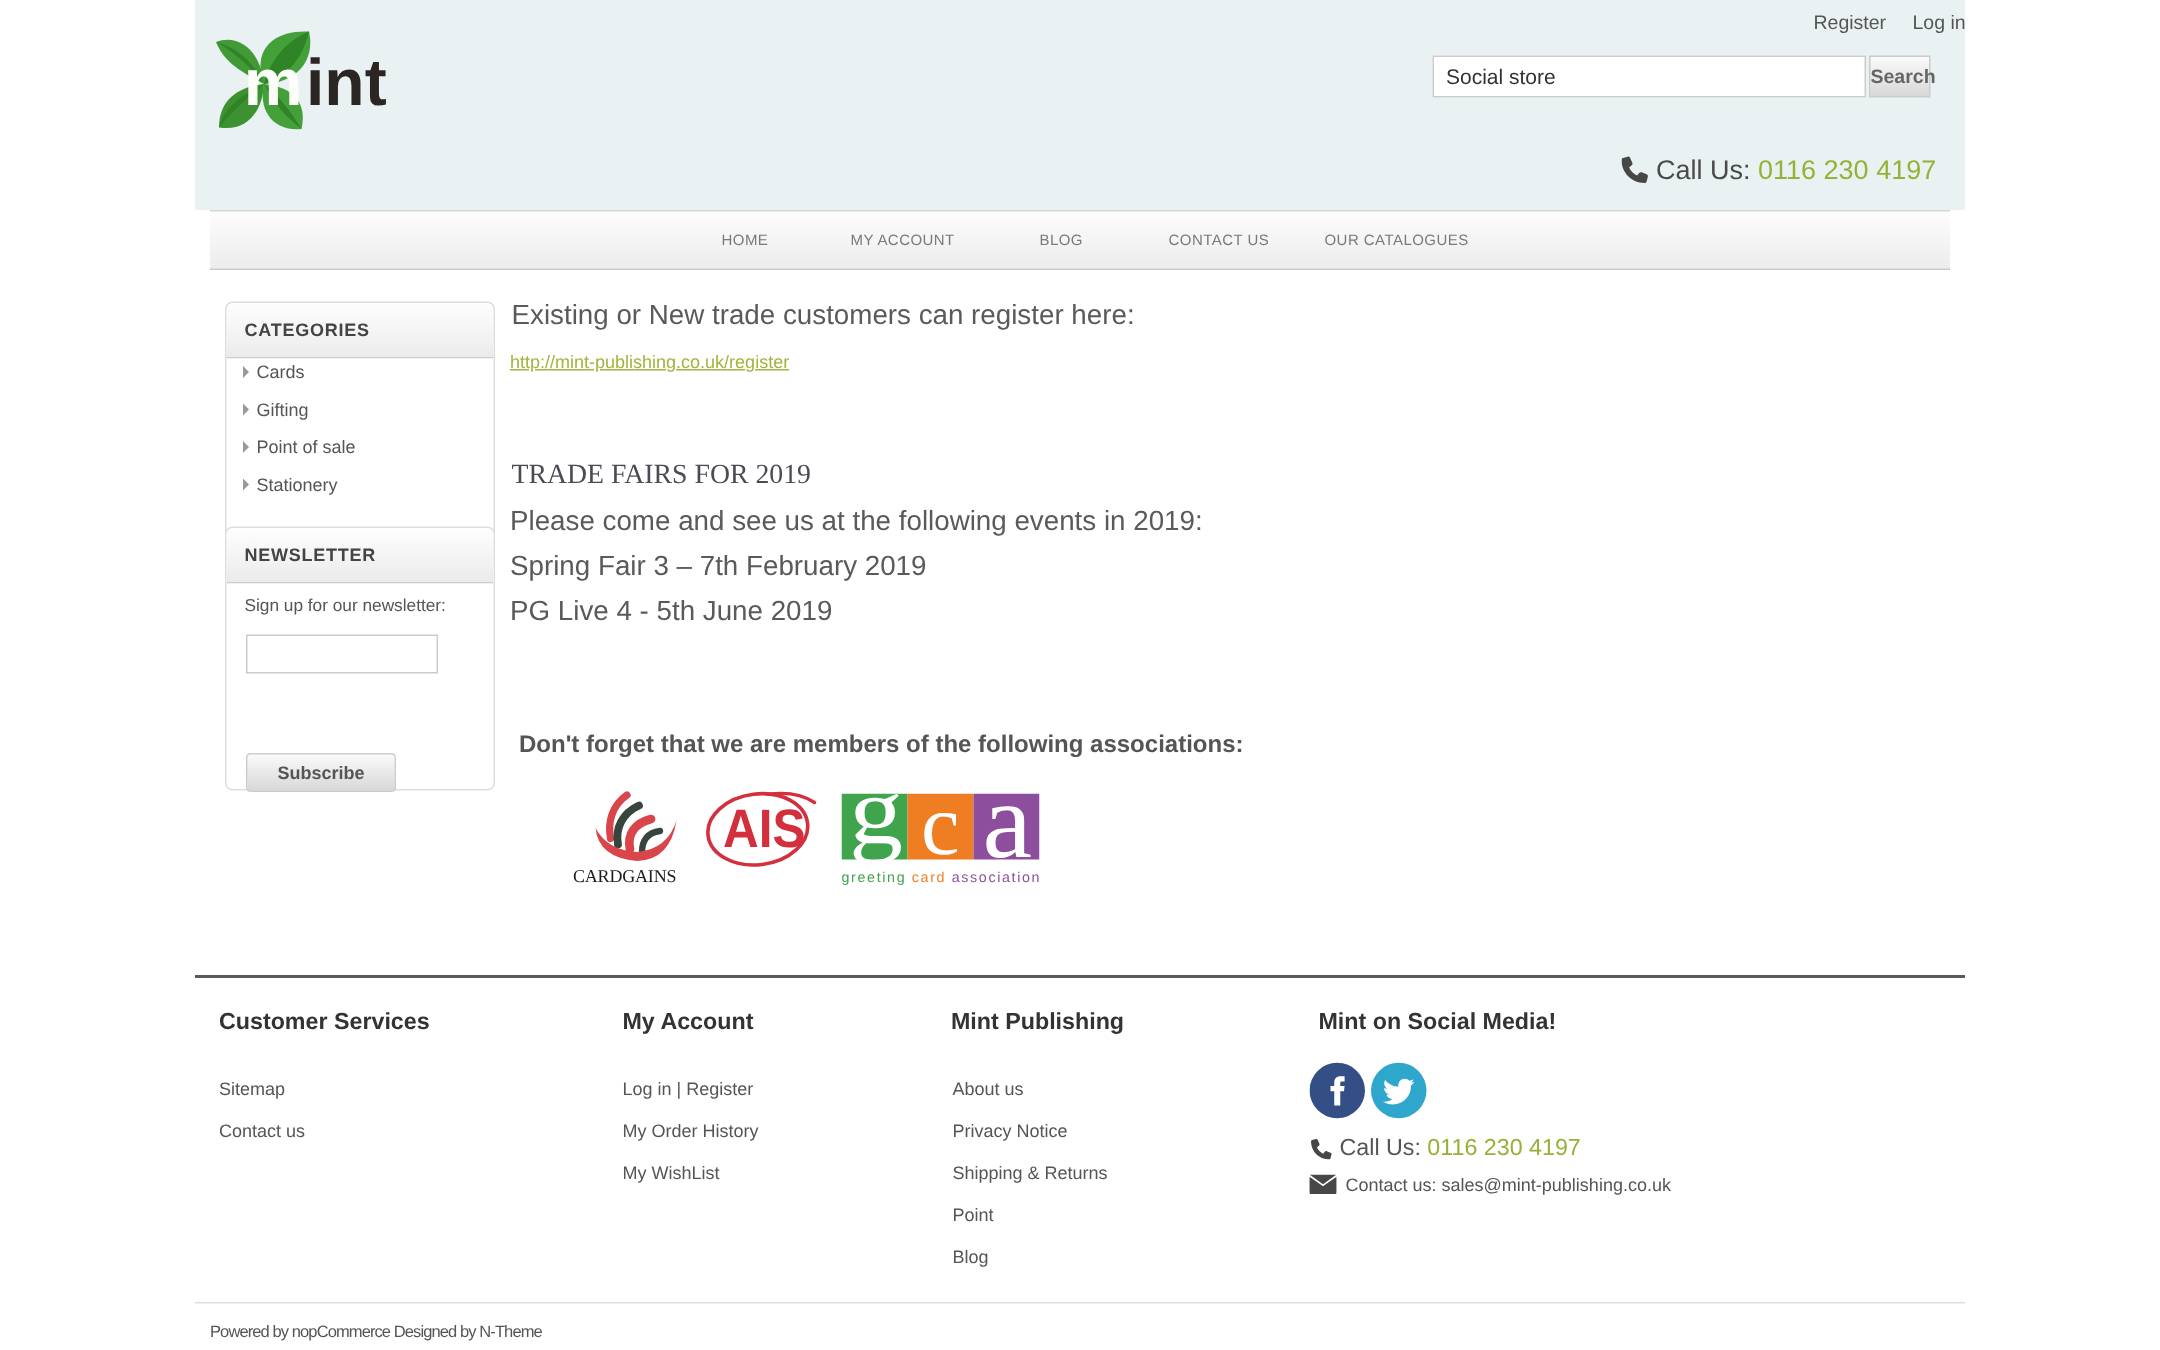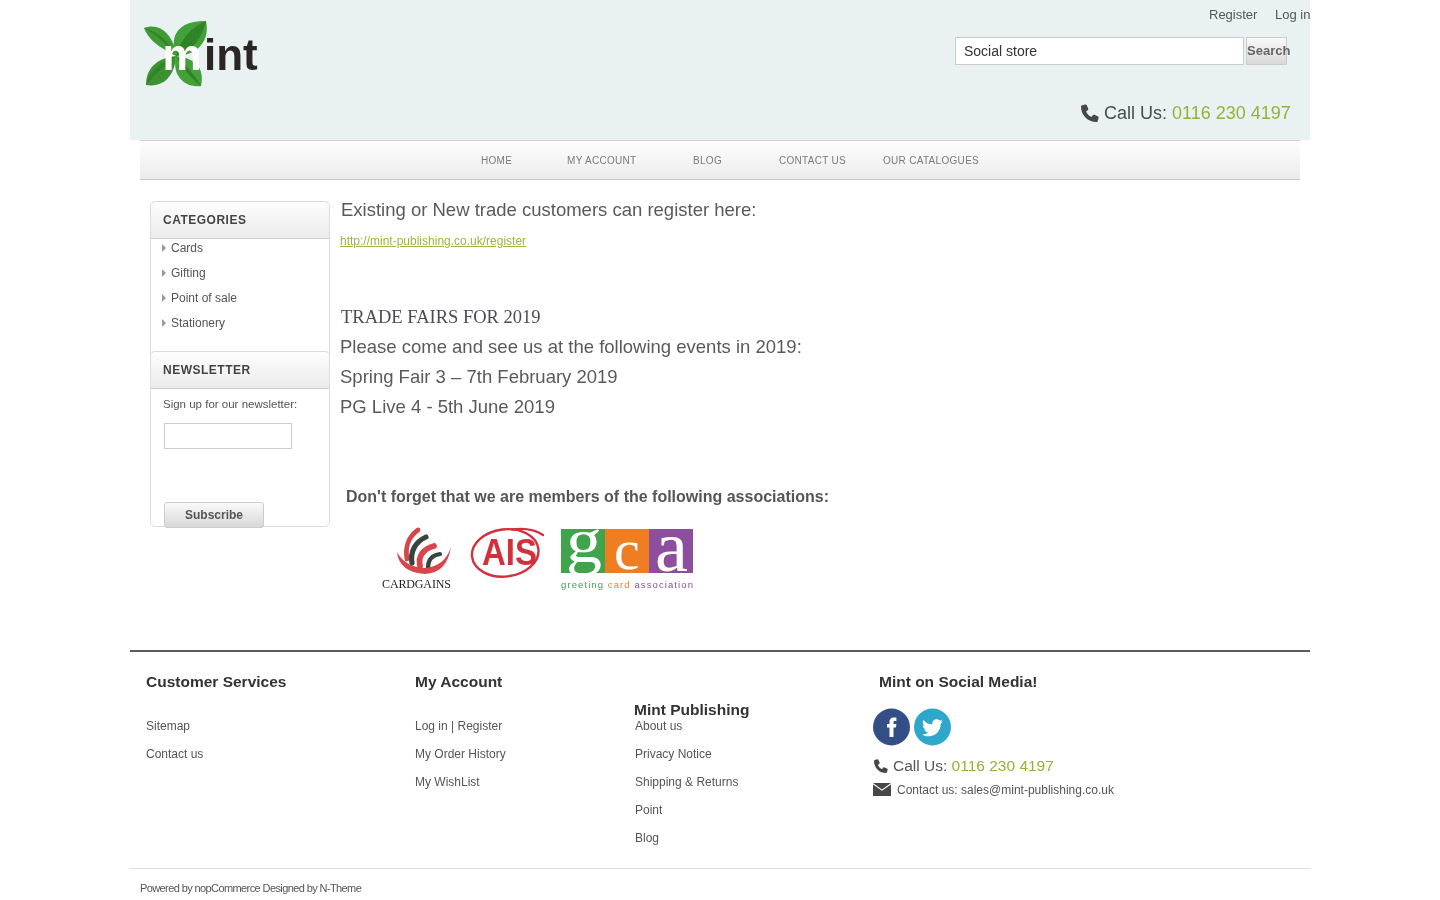--- a/index.html
+++ b/index.html
@@ -130,21 +130,21 @@
     <rect x="88" y="0" width="44" height="44" fill="#8d4e9e"></rect>
     <text x="5" y="33" font-family="Liberation Serif, serif" font-size="64" fill="#fff" textLength="36" lengthAdjust="spacingAndGlyphs">g</text>
     <text x="53" y="40" font-family="Liberation Serif, serif" font-size="58" fill="#fff">c</text>
     <text x="94" y="42" font-family="Liberation Serif, serif" font-size="72" fill="#fff" textLength="33" lengthAdjust="spacingAndGlyphs">a</text>
     <text x="0" y="589" font-family="Liberation Sans, sans-serif" font-size="9.5" transform="translate(0,-530)" textLength="132" lengthAdjust="spacing"><tspan fill="#3fa44c">greeting </tspan><tspan fill="#ef7d22">card </tspan><tspan fill="#8d4e9e">association</tspan></text>
   </svg>
 
   <div id="f-topline"></div>
   <div class="fhead" style="left:146px;">Customer Services</div>
   <div class="fhead" style="left:415px;">My Account</div>
-  <div class="fhead" style="left:634px;margin-top:28px;">Mint Publishing</div>
+  <div class="fhead" style="left:634px;">Mint Publishing</div>
   <div class="fhead" style="left:879px;">Mint on Social Media!</div>
 
   <div class="flink" style="left:146px; top:719px;">Sitemap</div>
   <div class="flink" style="left:146px; top:747px;">Contact us</div>
 
   <div class="flink" style="left:415px; top:719px;">Log in | Register</div>
   <div class="flink" style="left:415px; top:747px;">My Order History</div>
   <div class="flink" style="left:415px; top:775px;">My WishList</div>
 
   <div class="flink" style="left:635px; top:719px;">About us</div>

